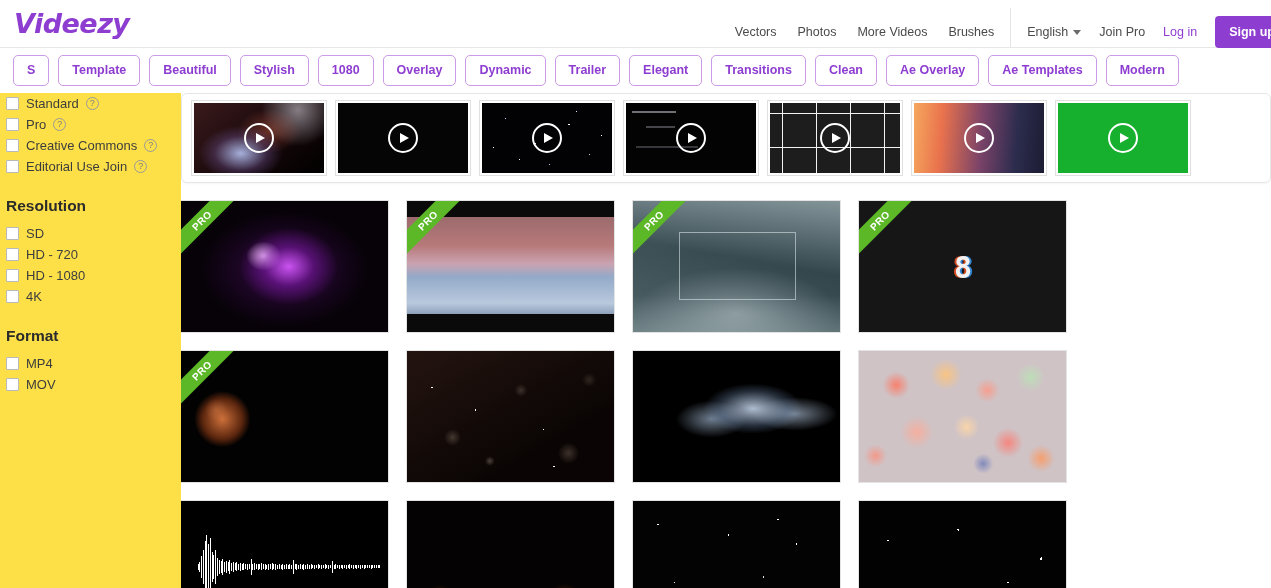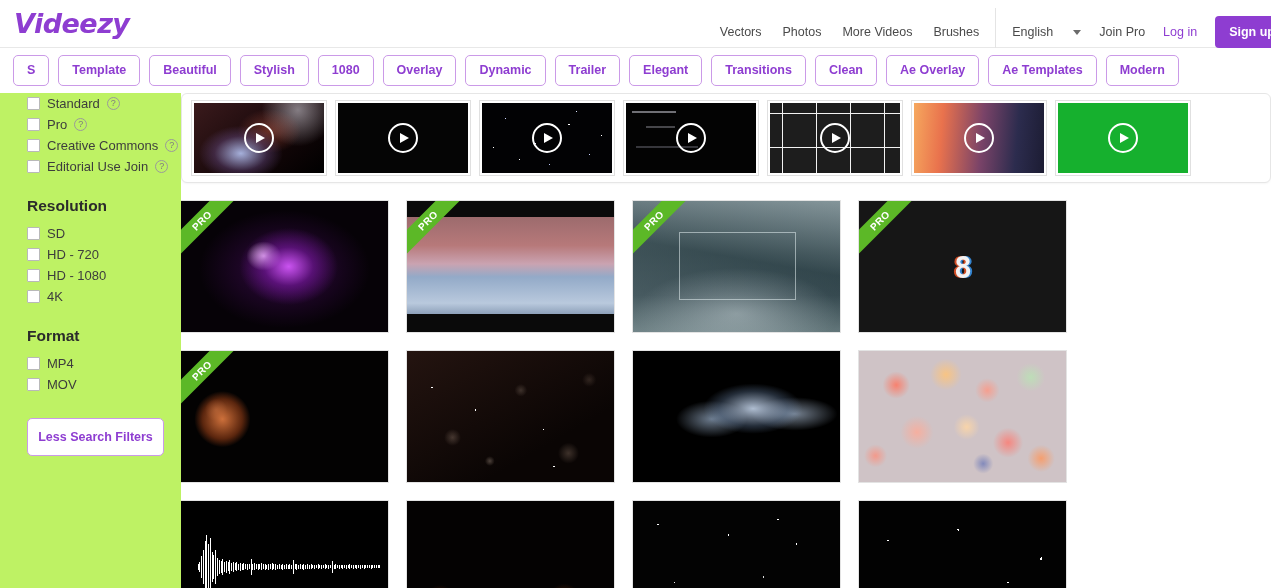--- a/index.html
+++ b/index.html
@@ -90,21 +90,21 @@
     padding-left: 16px;
     height: 48px;
   }
   .nav-acct a {
     font-size: 12.5px;
     color: #4a4a4a;
     text-decoration: none;
     white-space: nowrap;
   }
   .lang {
-    display: flex; align-items: center; gap: 20px;
+    display: flex; align-items: center; gap: 5px;
     font-size: 12.5px; color:#4a4a4a; cursor: pointer;
   }
   .caret {
     width: 0; height: 0;
     border-left: 4px solid transparent;
     border-right: 4px solid transparent;
     border-top: 5px solid #6b6b6b;
   }
   .login-link { color: #8E3DD1 !important; }
   .signup-btn {
@@ -154,22 +154,22 @@
     pointer-events: none;
   }
 
   
   .page { display: flex; height: calc(588px - 48px - 45px); }
 
   
   .sidebar {
     width: 181px;
     flex: 0 0 181px;
-    padding: 0 0 0 27px;
-    background: #bef264;
+    padding: 0 0 0 6px;
+    background: #fde047;
     overflow: hidden;
   }
   .filter-row {
     display: flex; align-items: center;
     gap: 7px;
     height: 21px;
   }
   .cbox {
     width: 13px; height: 13px;
     border: 1px solid #b9b9b9;
@@ -570,21 +570,20 @@
         <div class="filter-row">
           <span class="cbox"></span>
           <span class="filter-label">MP4</span>
         </div>
         <div class="filter-row">
           <span class="cbox"></span>
           <span class="filter-label">MOV</span>
         </div>
       </div>
 
-    <button class="filters-btn">Less Search Filters</button>
   </div>
 
   <div class="results">
     <div class="carousel" id="carousel">
         <div class="cthumb">
           <div class="art a-flare"></div>
           <div class="play"></div>
         </div>
         <div class="cthumb">
           <div class="art a-dark"></div>

